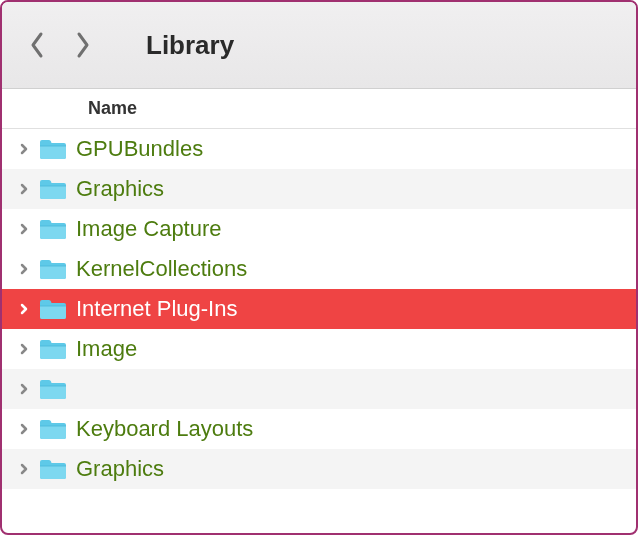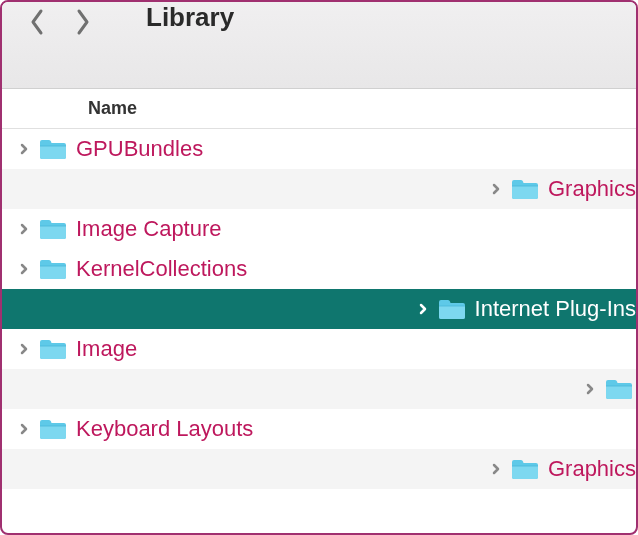--- a/index.html
+++ b/index.html
@@ -14,21 +14,21 @@
       overflow: hidden;
       background: #fff;
       border: 2px solid #a03070;
       border-radius: 8px;
     }
     .toolbar {
       height: 87px;
       background: linear-gradient(to bottom, #f0eff0, #e8e7e8);
       border-bottom: 1px solid #d0d0d0;
       display: flex;
-      align-items: flex-start;
+      align-items: center;
       padding: 0 20px;
       gap: 12px;
     }
     .nav-btn {
       width: 32px;
       height: 40px;
       display: flex;
       align-items: center;
       justify-content: center;
       color: #6a6a6a;
@@ -62,24 +62,23 @@
     }
     .row {
       height: 40px;
       display: flex;
       align-items: center;
       padding-left: 14px;
       gap: 6px;
     }
     .row.alt {
       background: #f4f4f4;
-      justify-content: flex-end;
     }
     .row.selected {
-      background: #0f766e;
+      background: #ef4444;
     }
     .row.selected .item-name {
       color: #fff;
     }
     .row.selected .disclosure svg {
       stroke: #fff;
     }
     .disclosure {
       width: 16px;
       height: 16px;
@@ -104,21 +103,21 @@
       align-items: center;
       justify-content: center;
       margin-right: 2px;
     }
     .folder-icon svg {
       width: 30px;
       height: 24px;
     }
     .item-name {
       font-size: 22px;
-      color: #be185d;
+      color: #4d7c0f;
       font-weight: 400;
     }
     .row.selected .item-name {
       font-weight: 400;
     }
   </style>
 </head>
 <body>
 
 <div class="toolbar">

